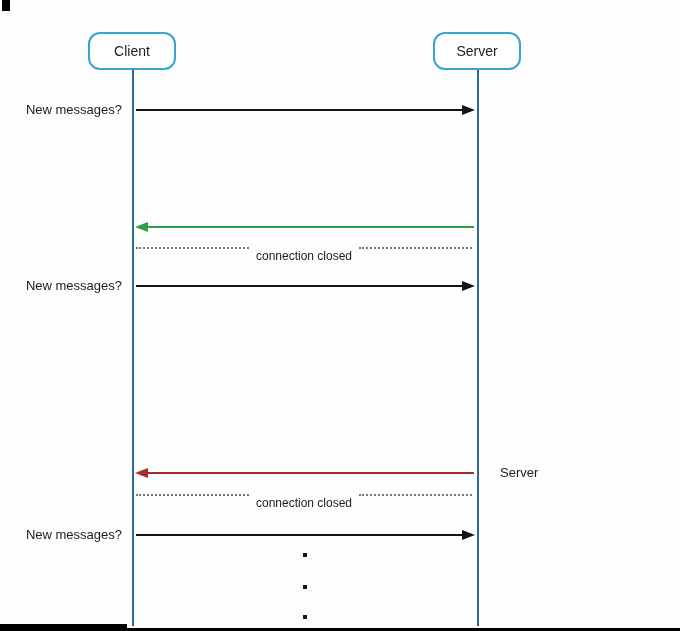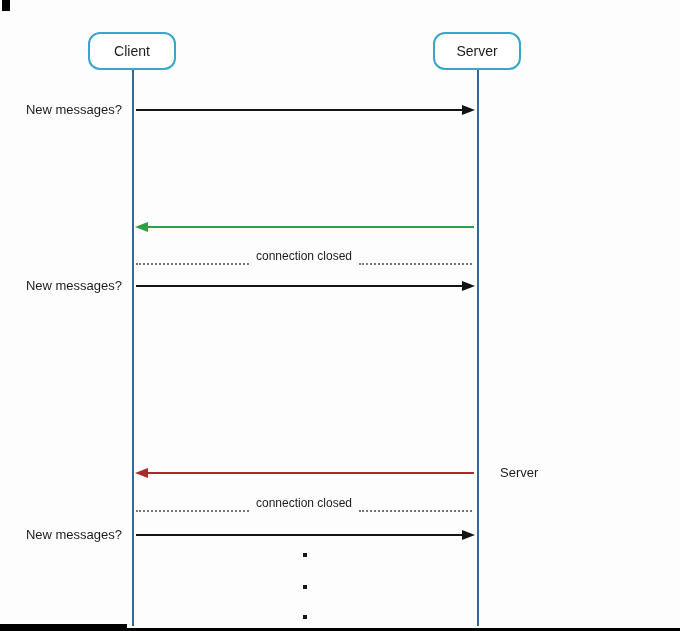--- a/index.html
+++ b/index.html
@@ -31,21 +31,21 @@
   .msg .shaft{position:absolute;top:0;height:2px;background:var(--mc);}
   .msg.to-server .shaft{left:0;right:10px;}
   .msg.to-client .shaft{left:10px;right:0;}
   .msg .head{position:absolute;top:-4px;width:0;height:0;border-top:5px solid transparent;border-bottom:5px solid transparent;}
   .msg.to-server .head{right:-1px;border-left:13px solid var(--mc);}
   .msg.to-client .head{left:-1px;border-right:13px solid var(--mc);}
   .msg.req{--mc:var(--request-arrow,#141414);}
   .msg.resp{--mc:var(--response-arrow,#2f9e44);}
   .msg.timeout{--mc:var(--timeout-arrow,#a82b2b);}
   
-  .dotted{position:absolute;left:136px;width:336px;height:18px;display:flex;align-items:flex-end;gap:5px;}
+  .dotted{position:absolute;left:136px;width:336px;height:18px;display:flex;align-items:flex-start;gap:5px;}
   .dseg{flex:1;height:0;border-top:2px dotted var(--dotted-line,#767676);}
   .dtext{font-size:12px;line-height:18px;color:var(--ink,#1c1c1c);white-space:nowrap;padding:0 2px;}
   
   .left-label{
     position:absolute;left:0;width:126px;box-sizing:border-box;padding-right:4px;
     text-align:right;font-size:13px;height:18px;line-height:18px;white-space:nowrap;
   }
   .right-label{
     position:absolute;left:500px;font-size:13px;height:18px;line-height:18px;white-space:nowrap;
   }

